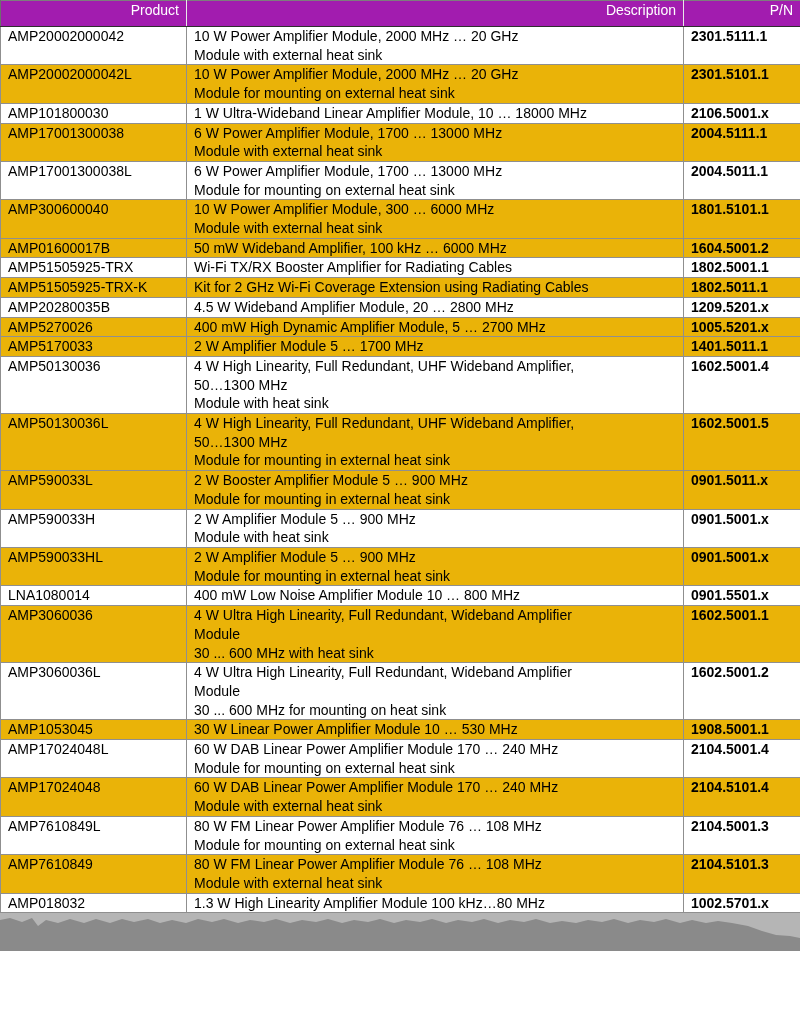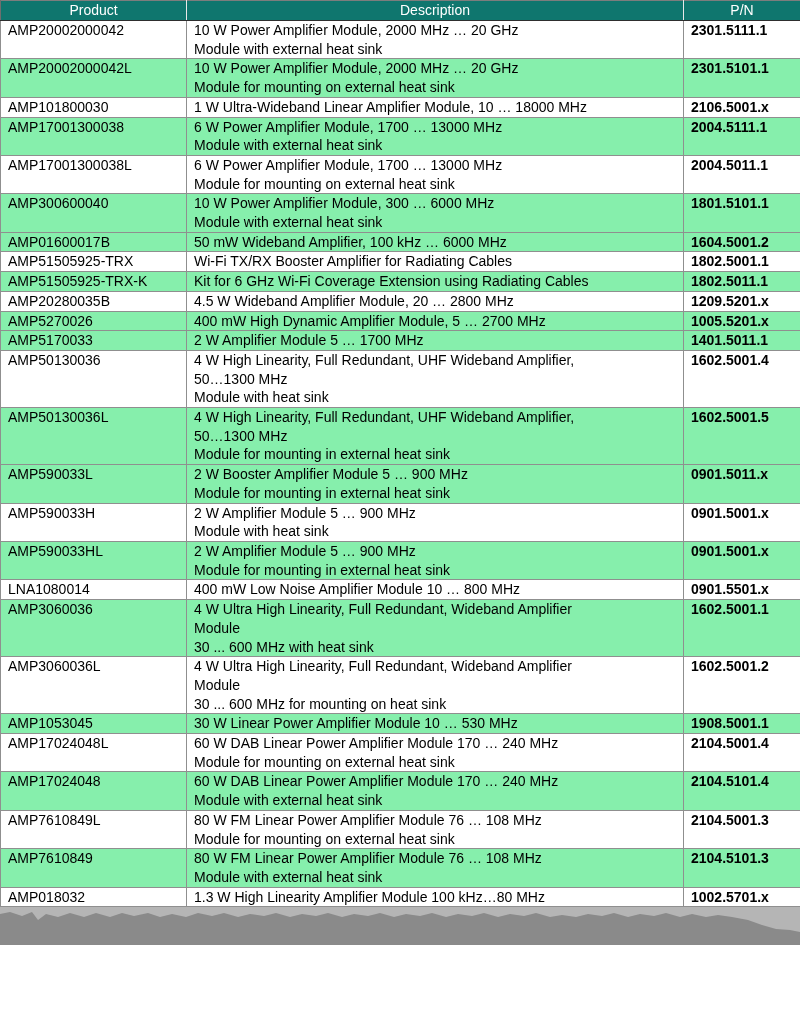--- a/index.html
+++ b/index.html
@@ -14,42 +14,42 @@
   table {
     width: 800px;
     table-layout: fixed;
     border-collapse: collapse;
     border: 1px solid #7d7d7d;
   }
   col.c-product { width: 186px; }
   col.c-desc    { width: 497px; }
   col.c-pn      { width: 117px; }
   thead th {
-    background: #0f766e;
+    background: #a21caf;
     color: #ffffff;
     font-weight: normal;
     font-size: 14px;
-    text-align: center;
-    padding: 1px 7px 2px 7px;
+    text-align: right;
+    padding: 1px 7px 8px 7px;
     height: 16px;
     border-bottom: 1px solid #2e2e2e;
     border-left: 1px solid #e8e8e8;
     white-space: nowrap;
     overflow: hidden;
   }
   thead th:first-child { border-left: 1px solid #6e6e6e; }
   tbody td {
     border: 1px solid #8f8f8f;
     padding: 0 7px;
     vertical-align: top;
     font-size: 14px;
     color: #000000;
     background: transparent;
   }
-  tbody tr.alt td { background: #86efac; }
+  tbody tr.alt td { background: #eab308; }
   .line {
     line-height: 18.7px;
     white-space: nowrap;
     overflow: hidden;
   }
   .pn-cell .line { white-space: nowrap; font-weight: bold; }
   .torn-band {
     width: 800px;
     height: 38px;
     background: #b5b5b5;
@@ -165,21 +165,21 @@
         </td>
         <td class="pn-cell">
           <div class="line">1802.5001.1</div>
         </td>
       </tr>
       <tr class="alt">
         <td>
           <div class="line">AMP51505925-TRX-K</div>
         </td>
         <td>
-          <div class="line">Kit for 6 GHz Wi-Fi Coverage Extension using Radiating Cables</div>
+          <div class="line">Kit for 2 GHz Wi-Fi Coverage Extension using Radiating Cables</div>
         </td>
         <td class="pn-cell">
           <div class="line">1802.5011.1</div>
         </td>
       </tr>
       <tr>
         <td>
           <div class="line">AMP20280035B</div>
         </td>
         <td>

